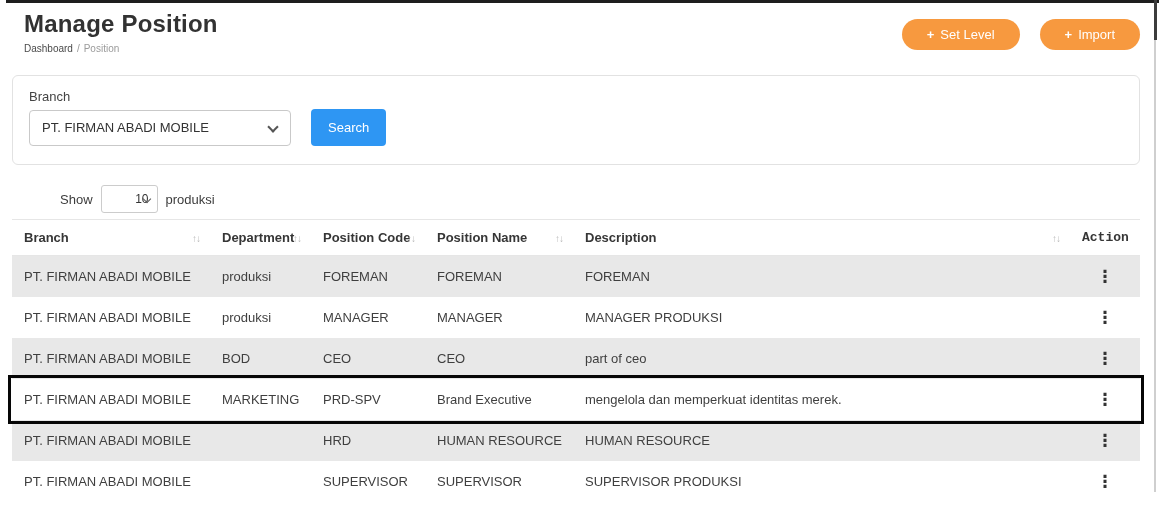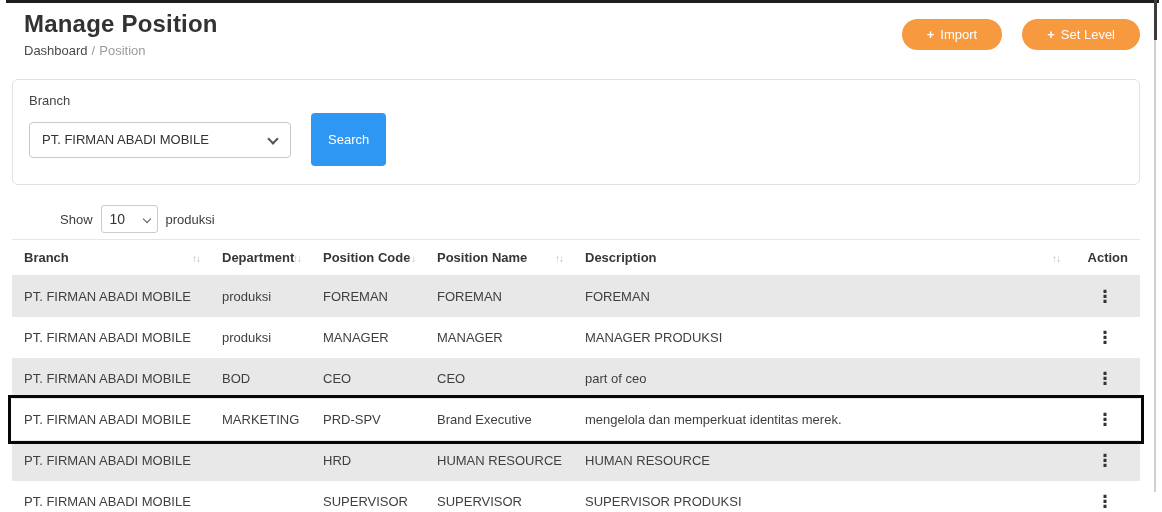--- a/index.html
+++ b/index.html
@@ -20,58 +20,58 @@
   .top-line{position:absolute;top:0;left:6px;right:3px;height:3px;background:#1E1E1E;}
   .sb-thumb{position:absolute;top:0;right:5px;width:3px;height:40px;background:#3C3C3C;}
   .sb-track{position:absolute;top:40px;right:6px;width:2px;height:452px;background:#CFCFCF;}
 
   .page{padding:3px 22px 0 12px;}
 
   
   .page-head{display:flex;justify-content:space-between;align-items:flex-start;margin-top:5px;}
   .titles{padding-left:12px;}
   h1{margin:2px 0 5px;font-size:24px;font-weight:700;color:#323232;letter-spacing:.2px;}
-  .breadcrumb{font-size:13px;color:#4A4A4A;}
+  .breadcrumb{font-size:10px;color:#4A4A4A;}
   .breadcrumb .sep{color:#999;margin:0 4px;}
   .breadcrumb .current{color:#9B9B9B;}
   .head-buttons{display:flex;gap:20px;margin-top:11px;}
   .btn-pill{
     background:var(--orange);border:none;color:#fff;font-size:13px;
     padding:8px 25px;border-radius:17px;font-family:inherit;cursor:pointer;white-space:nowrap;
   }
   .btn-pill .plus{font-weight:700;margin-right:6px;}
 
   
   .filter-card{margin-top:21px;border:1px solid #E2E2E2;border-radius:6px;padding:13px 16px 18px;}
   .filter-label{font-size:13px;color:#444;margin-bottom:5px;}
   .filter-row{display:flex;align-items:center;gap:20px;}
   .select-wrap{position:relative;width:262px;}
   select{appearance:none;-webkit-appearance:none;background:#fff;font-family:inherit;}
   select.branch{width:100%;height:36px;border:1px solid #C9C9C9;border-radius:4px;font-size:13px;color:#333;padding:0 12px;}
   .chev{position:absolute;right:14px;top:13px;width:8px;height:8px;
         border-right:2px solid #555;border-bottom:2px solid #555;transform:rotate(45deg);pointer-events:none;}
-  .btn-search{background:var(--blue);color:#fff;border:none;border-radius:4px;padding:19px 17px;font-size:13px;font-family:inherit;cursor:pointer;}
+  .btn-search{background:var(--blue);color:#fff;border:none;border-radius:4px;padding:11px 17px;font-size:13px;font-family:inherit;cursor:pointer;}
 
   
   .controls{display:flex;justify-content:space-between;align-items:center;margin-top:20px;padding-bottom:6px;font-size:13px;color:#3C3C3C;margin-left:48px;}
   .show-group{display:flex;align-items:center;gap:8px;}
   .entries-wrap{position:relative;width:57px;}
-  select.entries{width:100%;height:28px;border:1px solid #CCC;border-radius:3px;font-size:14px;color:#333;padding:0 8px;}
+  select.entries{width:100%;height:28px;border:1px solid #CCC;border-radius:3px;font-size:12px;color:#333;padding:0 8px;text-align:right;}
   .entries-wrap .chev{right:8px;top:11px;width:6px;height:6px;border-width:1.5px;}
   .search-group{display:flex;align-items:center;gap:9px;}
   input.table-search{width:205px;height:30px;border:1px solid #D4D4D4;border-radius:3px;padding:0 8px;font-size:13px;font-family:inherit;background:#fff;}
 
   
   table{width:100%;border-collapse:collapse;table-layout:fixed;font-size:13px;}
   thead th{
     border-top:1px solid var(--line);border-bottom:1px solid var(--line);
     font-weight:700;color:#363636;text-align:left;padding:10px 8px 10px 12px;position:relative;cursor:pointer;
   }
   th .sort{position:absolute;right:10px;top:13px;color:#B8B8B8;font-size:10px;letter-spacing:-1px;font-weight:400;}
-  th.col-action{text-align:right;padding-right:12px;cursor:default;}
+  th.col-action{text-align:right;padding-right:12px;cursor:default;font-family:Liberation Mono, monospace;}
   tbody td{padding:13px 8px 13px 12px;color:#3F3F3F;overflow:hidden;white-space:nowrap;}
   tbody tr:nth-child(odd){background:var(--stripe);}
   td.cell-action{text-align:center;padding:9px 0;}
   .kebab{background:none;border:none;font-size:17px;font-weight:700;color:#333;line-height:1;padding:3px 10px;cursor:pointer;font-family:inherit;}
   tr.highlighted{outline:3px solid #060606;outline-offset:1px;}
 </style>
 </head>
 <body>
 
 <div class="top-line"></div>
@@ -81,22 +81,22 @@
 <div class="page">
 
   <div class="page-head">
     <div class="titles">
       <h1>Manage Position</h1>
       <div class="breadcrumb">
         <span>Dashboard</span><span class="sep">/</span><span class="current">Position</span>
       </div>
     </div>
     <div class="head-buttons">
+      <button class="btn-pill"><span class="plus">+</span><span>Set Level</span></button>
       <button class="btn-pill"><span class="plus">+</span><span>Import</span></button>
-      <button class="btn-pill"><span class="plus">+</span><span>Set Level</span></button>
     </div>
   </div>
 
   <div class="filter-card">
     <div class="filter-label">Branch</div>
     <div class="filter-row">
       <span class="select-wrap">
         <select class="branch">
           <option>PT. FIRMAN ABADI MOBILE</option>
         </select>

